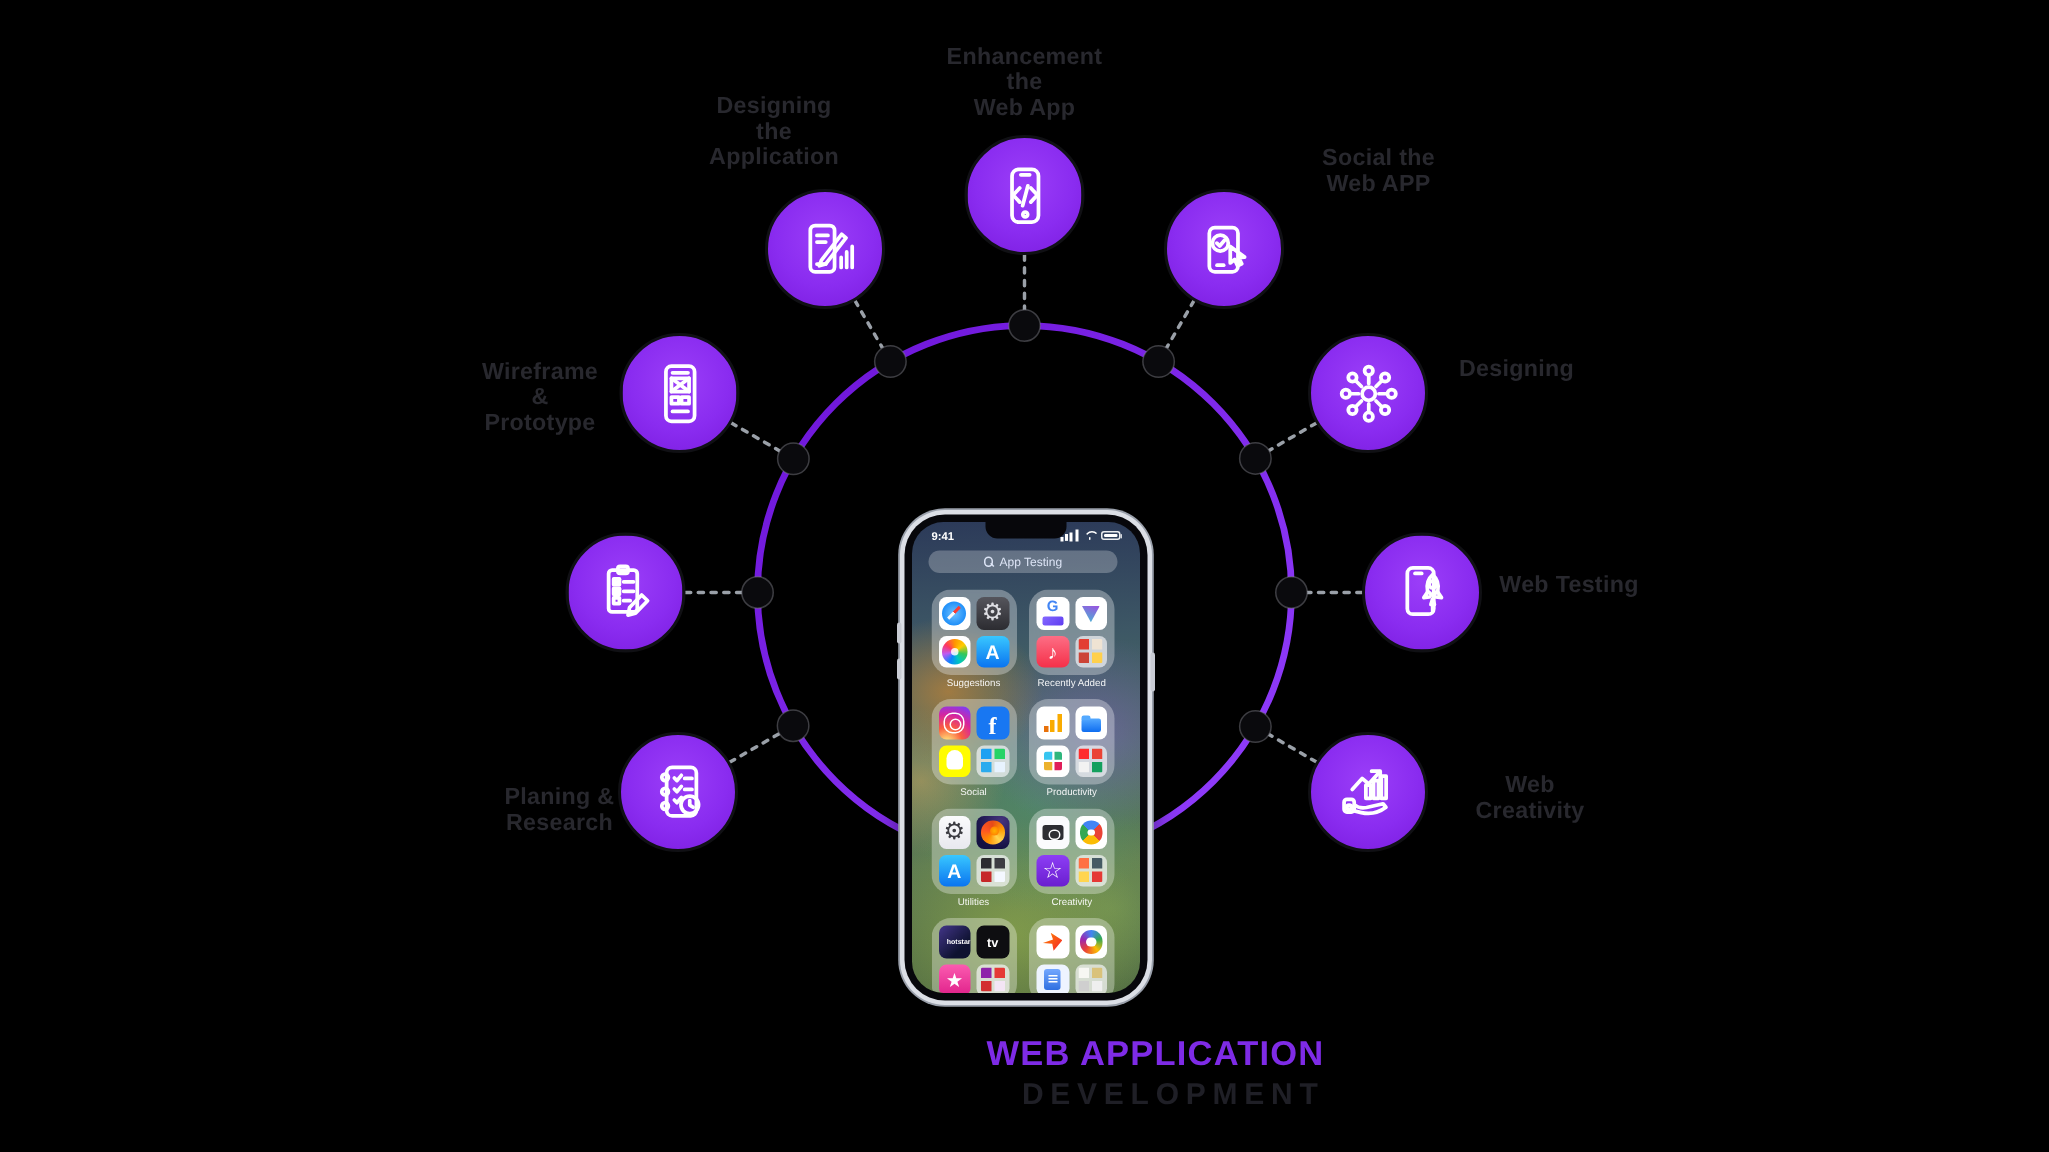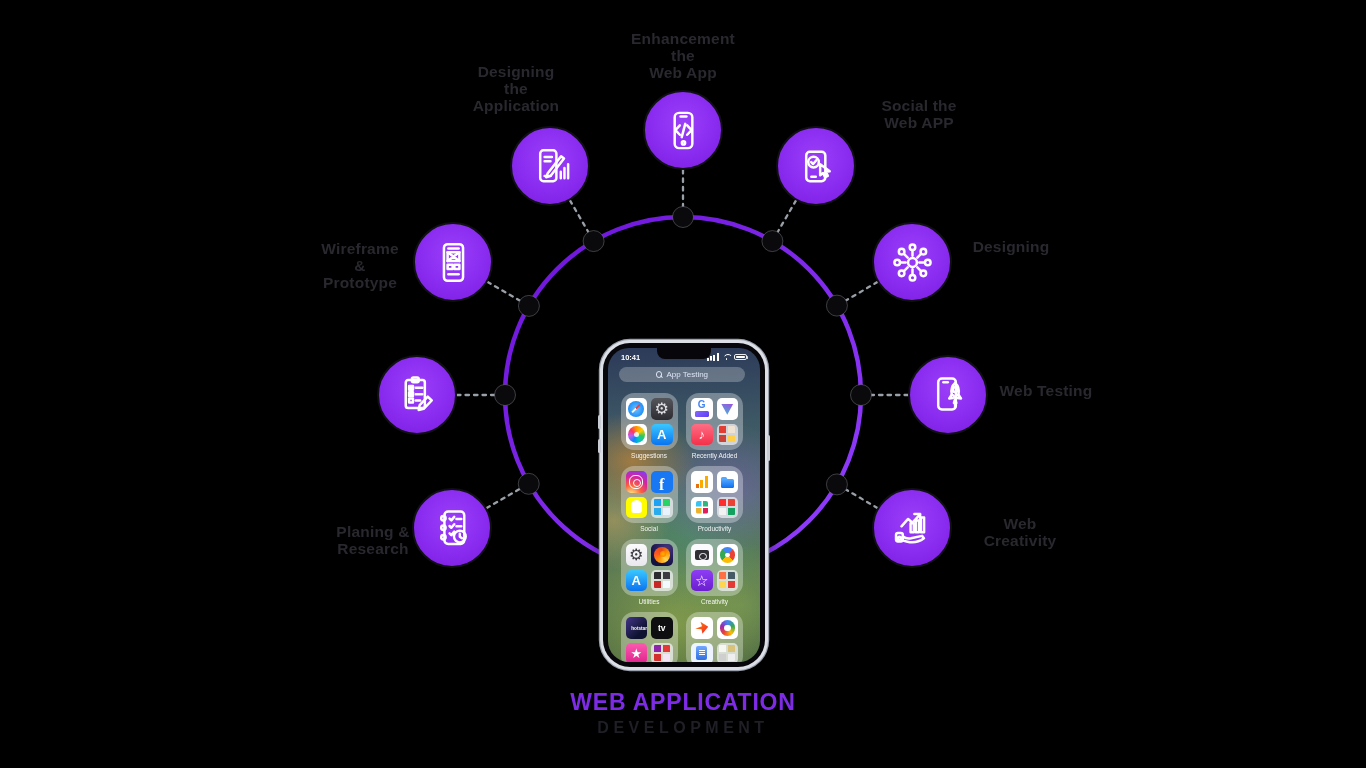--- a/index.html
+++ b/index.html
@@ -12,23 +12,23 @@
   .node{position:absolute;width:80px;height:80px;border-radius:50%;
         background:radial-gradient(circle at 50% 40%,#9b3ef8 0%,var(--node,#8a2cf0) 55%,#7a1bdd 100%);
         border:2.5px solid #101014;display:flex;align-items:center;justify-content:center;
         transform:translate(-50%,-50%);z-index:3}
   .node svg{width:47px;height:47px}
   .node-label{position:absolute;transform:translate(-50%,-50%);color:var(--labelc,#28282e);
         font-weight:700;font-size:15.5px;line-height:17px;text-align:center;white-space:pre-line;
         z-index:3;letter-spacing:.2px}
 
   
-  .title{position:absolute;left:483px;top:689px;width:400px;text-align:center;z-index:3}
+  .title{position:absolute;left:483px;top:689px;width:400px;text-align:right;z-index:3}
   .t1{color:var(--accent,#7e2be6);font-size:23px;font-weight:800;letter-spacing:.8px}
-  .t2{color:var(--titledark,#1f1f26);font-size:16px;font-weight:800;letter-spacing:4.5px;margin-top:3px}
+  .t2{color:var(--titledark,#1f1f26);font-size:20px;font-weight:800;letter-spacing:4.5px;margin-top:3px}
 
   
   .phone{position:absolute;left:603px;top:343px;width:162px;height:324px;border-radius:27px;
          background:#07070b;z-index:2;
          box-shadow:0 0 0 3px #dcdfe6,0 0 0 4.2px #9aa0ab,0 8px 22px rgba(0,0,0,.6)}
   .side-btn{position:absolute;background:#c9ccd4;border-radius:1.5px}
   .screen{position:absolute;left:5px;top:5px;right:5px;bottom:5px;border-radius:21px;overflow:hidden;
     background:
       radial-gradient(90px 70px at 16% 36%, rgba(190,130,55,.75), transparent 70%),
       radial-gradient(80px 70px at 4% 55%, rgba(215,170,90,.5), transparent 70%),
@@ -185,21 +185,21 @@
       <circle cx="593.6036630390951" cy="241.07698372896814" r="10.5" fill="#0a0a0d" stroke="rgba(130,130,140,.45)" stroke-width="1"></circle>
     </svg>
 
   <div class="phone">
     <div class="side-btn" style="left:-4.6px;top:72px;width:2.6px;height:14px"></div>
     <div class="side-btn" style="left:-4.6px;top:96px;width:2.6px;height:14px"></div>
     <div class="side-btn" style="right:-4.6px;top:92px;width:2.6px;height:26px"></div>
     <div class="screen">
       <div class="notch"></div>
       <div class="status">
-        <span class="time">10:41</span>
+        <span class="time">9:41</span>
         <span class="sicons">
           <span class="sig"></span>
           <span class="wifi"></span>
           <span class="batt"></span>
         </span>
       </div>
       <div class="search">
         <span class="lens"></span>
         <span class="stext">App Testing</span>
       </div>

